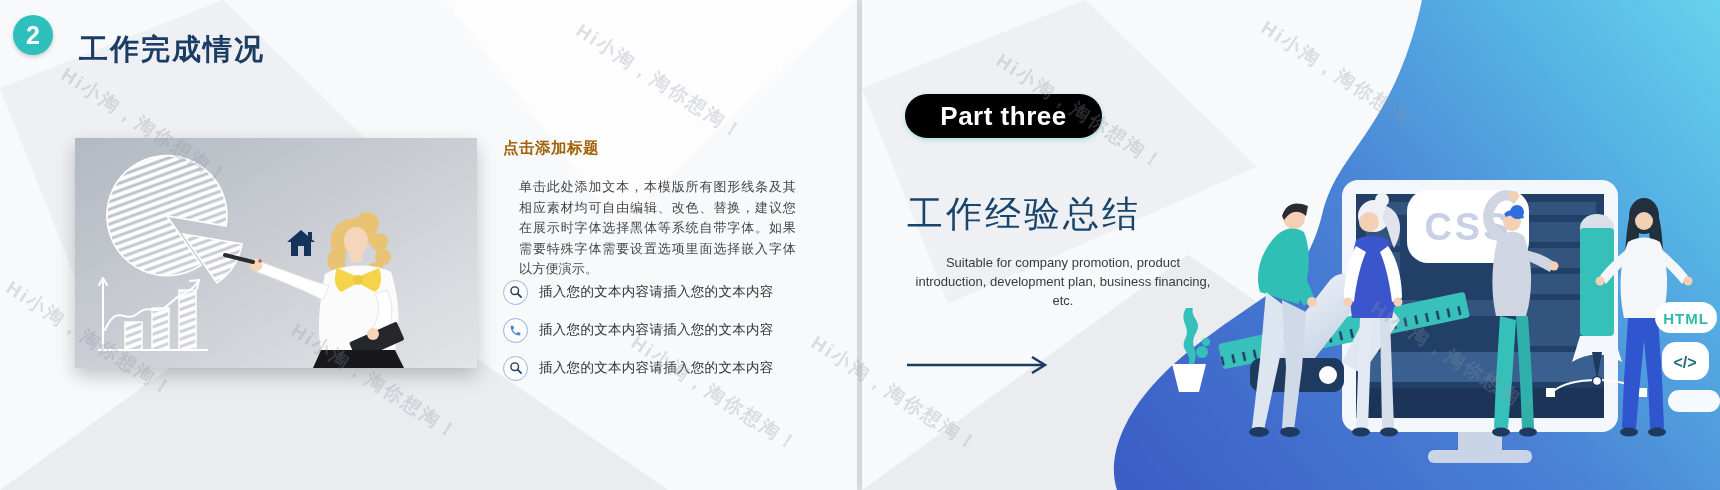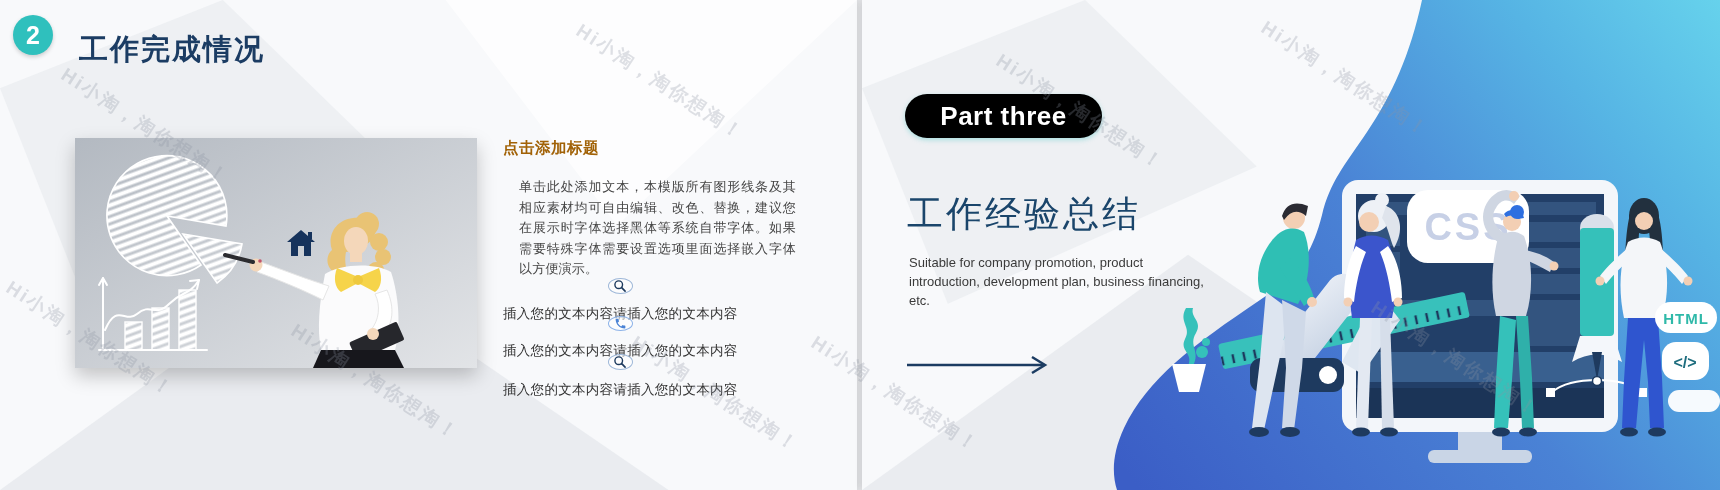--- a/index.html
+++ b/index.html
@@ -26,35 +26,35 @@
     position:absolute;left:63px;top:14px;margin:16px;font-size:29px;font-weight:700;
     color:#1b3c63;letter-spacing:2px;
   }
   .photo{position:absolute;left:75px;top:138px;width:402px;height:230px;box-shadow:0 8px 18px rgba(0,0,0,.22);}
   .photo svg{display:block;}
   .content-heading{position:absolute;left:503px;top:138px;margin:0;font-size:15.5px;font-weight:700;color:#a16207;letter-spacing:.5px;}
   .content-body{
     position:absolute;left:503px;top:161px;width:277px;margin:16px;
     font-size:13px;line-height:20.5px;color:#454545;text-align:justify;letter-spacing:.2px;
   }
-  .bullet{position:absolute;left:503px;height:28px;display:flex;align-items:center;gap:11px;flex-direction:column;}
+  .bullet{position:absolute;left:503px;height:28px;display:flex;align-items:center;gap:11px;}
   .bullet.b0{top:278px;} .bullet.b1{top:316px;} .bullet.b2{top:354px;}
   .bicon{width:25px;height:25px;border-radius:50%;border:1.5px solid #9db7d8;
     display:flex;align-items:center;justify-content:center;background:rgba(255,255,255,.55);box-sizing:border-box;}
   .bicon.blue{border-color:#8cb2e8;}
   .btext{font-size:13.5px;color:#333;letter-spacing:.3px;}
 
   
   .part-badge{
     position:absolute;left:43px;top:94px;width:197px;height:44px;border-radius:22px;
     background:#000000;color:#fff;font-size:26px;font-weight:600;letter-spacing:.5px;
     display:flex;align-items:center;justify-content:center;z-index:5;box-shadow:0 2px 5px rgba(47,192,189,.35);
   }
   .r-title{position:absolute;left:45px;top:190px;margin:0;font-size:36px;font-weight:400;color:#1a456b;letter-spacing:3px;z-index:5;}
-  .r-sub{position:absolute;left:47px;top:253px;width:308px;margin:0;font-size:13px;line-height:19px;color:#3a3a3a;z-index:5;}
+  .r-sub{position:absolute;left:47px;top:253px;width:308px;margin:0;font-size:13px;line-height:19px;color:#3a3a3a;z-index:5;text-align:center;}
   .r-arrow{position:absolute;left:43px;top:354px;z-index:5;}
   .illus{position:absolute;left:0;top:0;z-index:1;}
 
   
   .wm{
     position:absolute;z-index:60;pointer-events:none;white-space:nowrap;
     font-size:19px;font-weight:600;letter-spacing:2.5px;color:rgba(140,148,160,.28);
     transform:rotate(33deg);transform-origin:left top;
   }
 </style>

